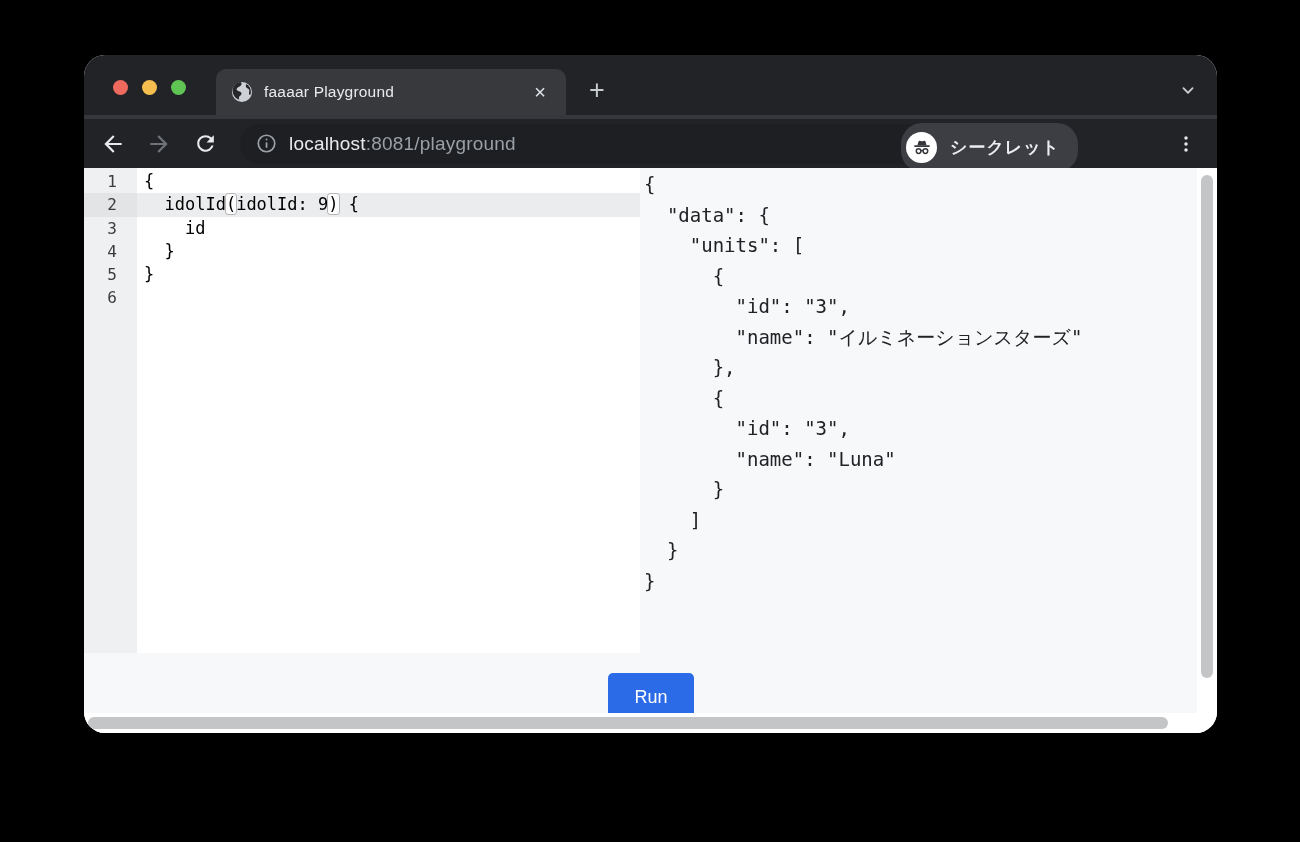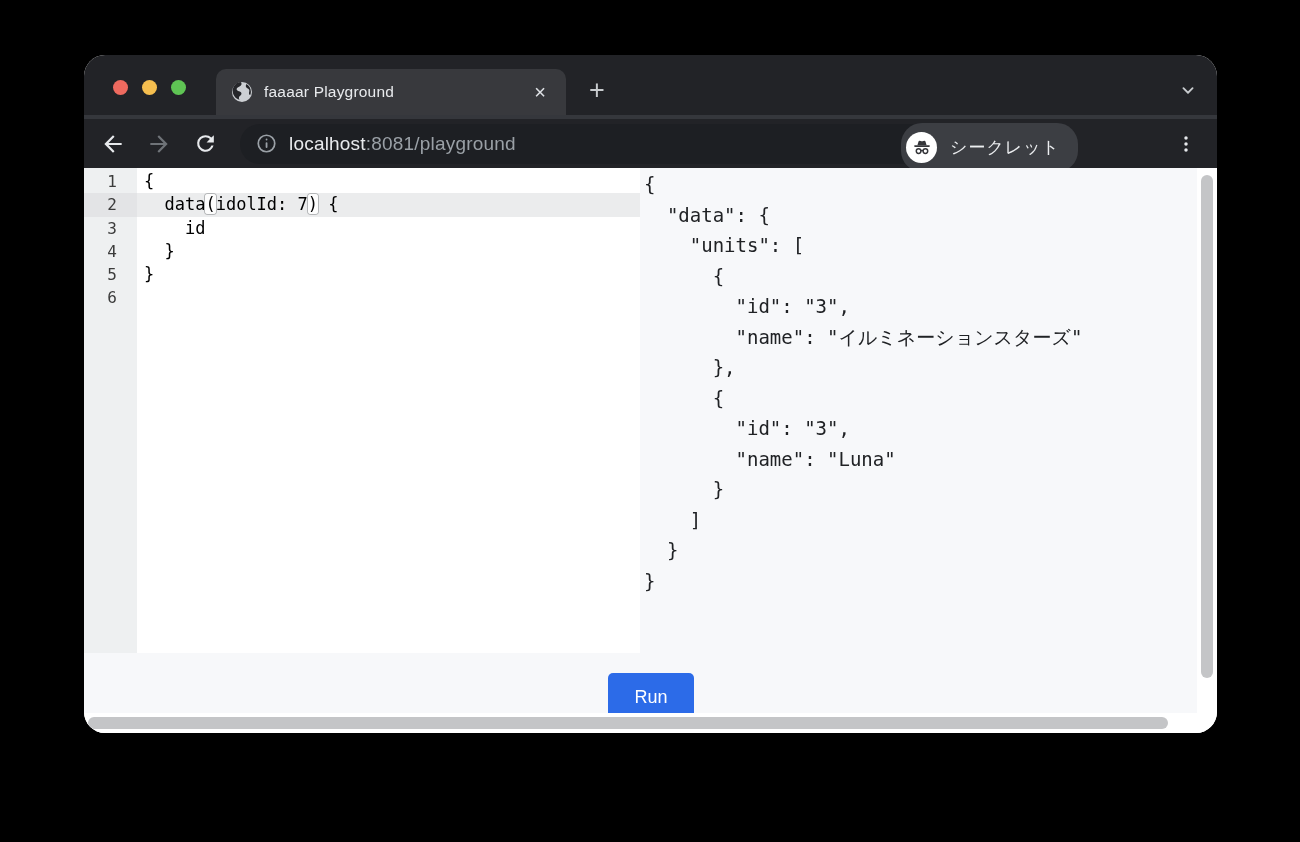--- a/index.html
+++ b/index.html
@@ -37,21 +37,21 @@
   .navbtn.back{margin-left:13px;} .navbtn.fwd{margin-left:14px;} .navbtn.reload{margin-left:14px;}
   .urlbar{
     margin-left:19px;width:738px;height:40px;border-radius:20px;background:#1d1f23;
     display:flex;align-items:center;box-sizing:border-box;padding:0 14px 0 15px;flex:none;justify-content:space-between;
   }
   .url-text{font-size:19px;margin-left:11px;white-space:nowrap;letter-spacing:.2px;}
   .url-host{color:#e8eaed;} .url-path{color:#9aa0a6;}
   .star{margin-left:auto;width:24px;height:24px;}
   .chip{
     position:absolute;left:817px;top:4px;height:49px;border-radius:21px;background:#3c3e43;
-    display:flex;align-items:center;padding:0 18px 0 5px;
+    display:flex;align-items:center;padding:0 18px 0 5px;font-weight:bold;
   }
   .chip-circle{width:31px;height:31px;border-radius:50%;background:#fff;display:flex;align-items:center;justify-content:center;flex:none;}
   .chip-label{color:#eceef0;font-size:17px;margin-left:13px;letter-spacing:1px;white-space:nowrap;}
   .menu-dots{position:absolute;right:20px;top:14px;width:22px;height:22px;}
   
   .content{height:545px;background:#f7f8fa;position:relative;flex:none;}
   .editor{
     position:absolute;left:0;top:0;width:556px;height:485px;background:#fff;
     display:flex;font-family:"DejaVu Sans Mono", monospace;font-size:17px;
   }
@@ -171,21 +171,21 @@
       <div class="gutter">
           <div class="gl">1</div>
           <div class="gl act-g">2</div>
           <div class="gl">3</div>
           <div class="gl">4</div>
           <div class="gl">5</div>
           <div class="gl">6</div>
         </div>
       <div class="codecol">
           <div class="cl"><span>{</span></div>
-          <div class="cl act-c"><span>  data</span><span class="bracket">(</span><span>idolId: 7</span><span class="bracket">)</span><span> {</span></div>
+          <div class="cl act-c"><span>  idolId</span><span class="bracket">(</span><span>idolId: 9</span><span class="bracket">)</span><span> {</span></div>
           <div class="cl"><span>    id</span></div>
           <div class="cl"><span>  }</span></div>
           <div class="cl"><span>}</span></div>
         </div>
     </div>
 
     <div class="response">
         <div class="rl">{</div>
         <div class="rl">  "data": {</div>
         <div class="rl">    "units": [</div>

